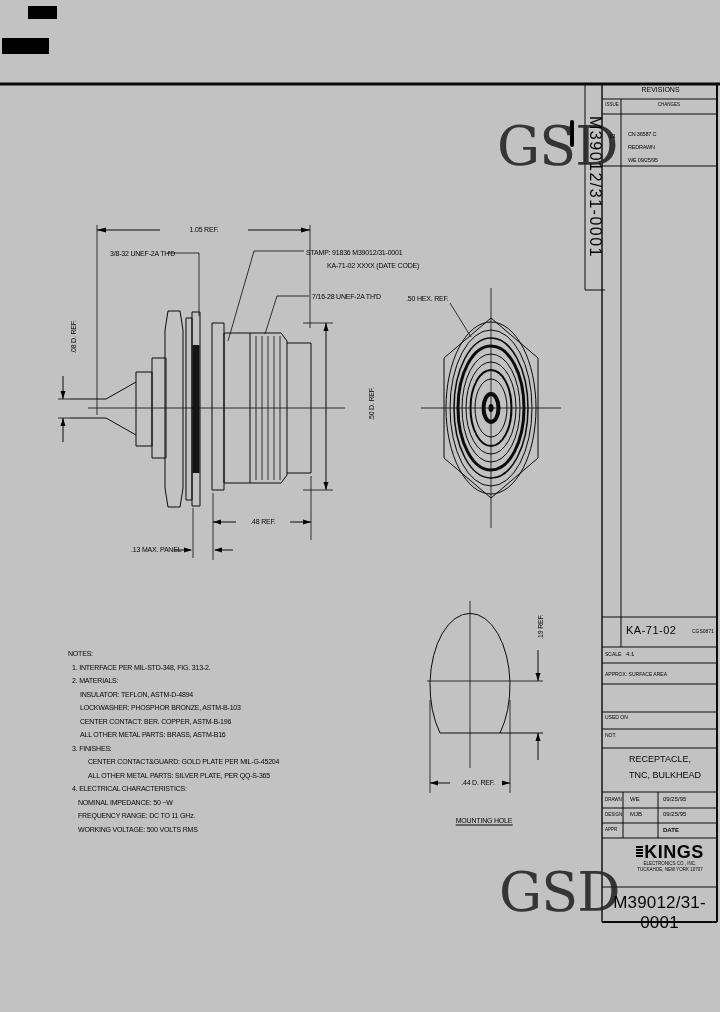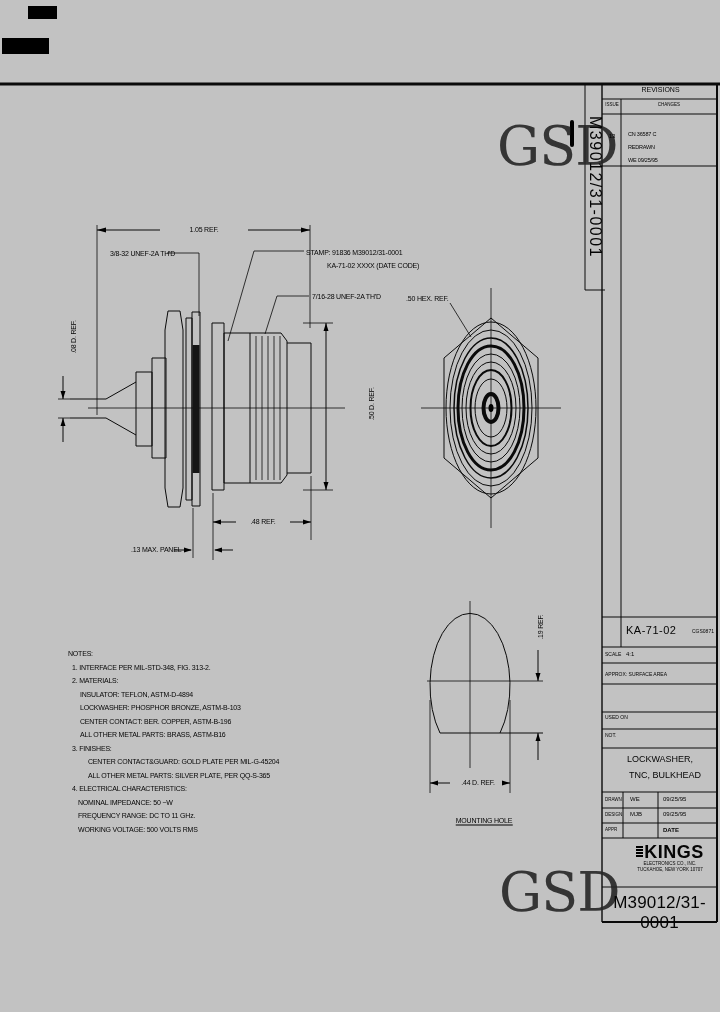--- a/index.html
+++ b/index.html
@@ -210,21 +210,21 @@
     <div class="note" style="left: 78px; top: 826px;">WORKING VOLTAGE: 500 VOLTS RMS</div>
   </div>
 
 <div class="tb" style="left:626px;top:625px;font-size:11px;letter-spacing:0.5px;">KA-71-02</div>
 <div class="tb" style="left:692px;top:629px;font-size:5px;">CGS0871</div>
 <div class="tb" style="left:605px;top:652px;font-size:5px;">SCALE</div>
 <div class="tb" style="left:626px;top:651px;font-size:6px;">4:1</div>
 <div class="tb" style="left:605px;top:672px;font-size:5px;">APPROX: SURFACE AREA</div>
 <div class="tb" style="left:605px;top:715px;font-size:5px;">USED ON</div>
 <div class="tb" style="left:605px;top:733px;font-size:5px;">NOT.</div>
-<div class="tb center" style="left:604px;top:755px;width:112px;font-size:9px;">LOCKWASHER,</div>
+<div class="tb center" style="left:604px;top:755px;width:112px;font-size:9px;">RECEPTACLE,</div>
 <div class="tb center" style="left:604px;top:771px;width:122px;font-size:9px;">TNC, BULKHEAD</div>
 
 <div class="tb" style="left:605px;top:798px;font-size:4.5px;">DRAWN</div>
 <div class="tb" style="left:630px;top:796px;font-size:6px;">WE</div>
 <div class="tb" style="left:663px;top:796px;font-size:6px;">09/25/95</div>
 <div class="tb" style="left:605px;top:813px;font-size:4.5px;">DESIGN</div>
 <div class="tb" style="left:630px;top:811px;font-size:6px;">MJB</div>
 <div class="tb" style="left:663px;top:811px;font-size:6px;">09/25/95</div>
 <div class="tb" style="left:605px;top:828px;font-size:4.5px;">APPR</div>
 <div class="tb" style="left:663px;top:827px;font-size:6px;font-weight:bold;">DATE</div>

